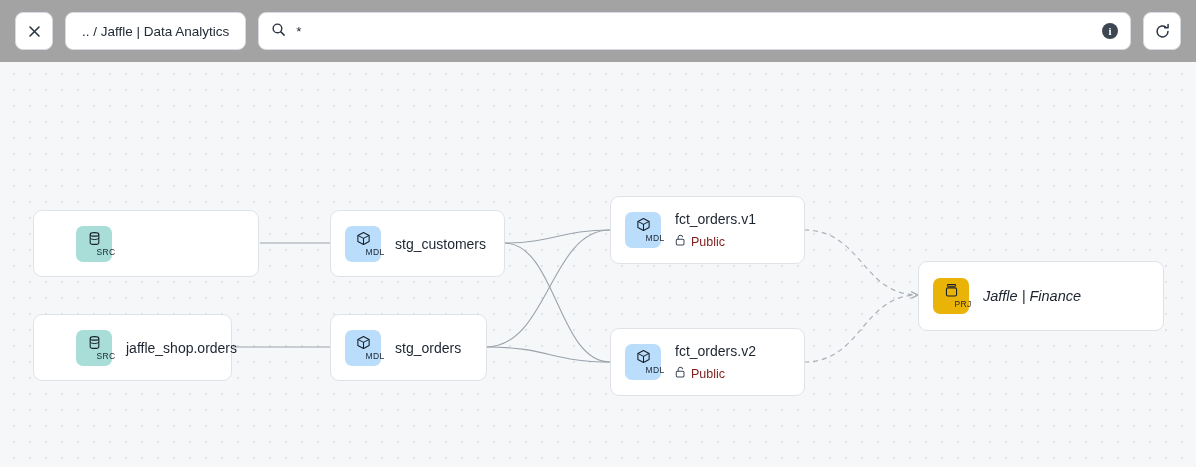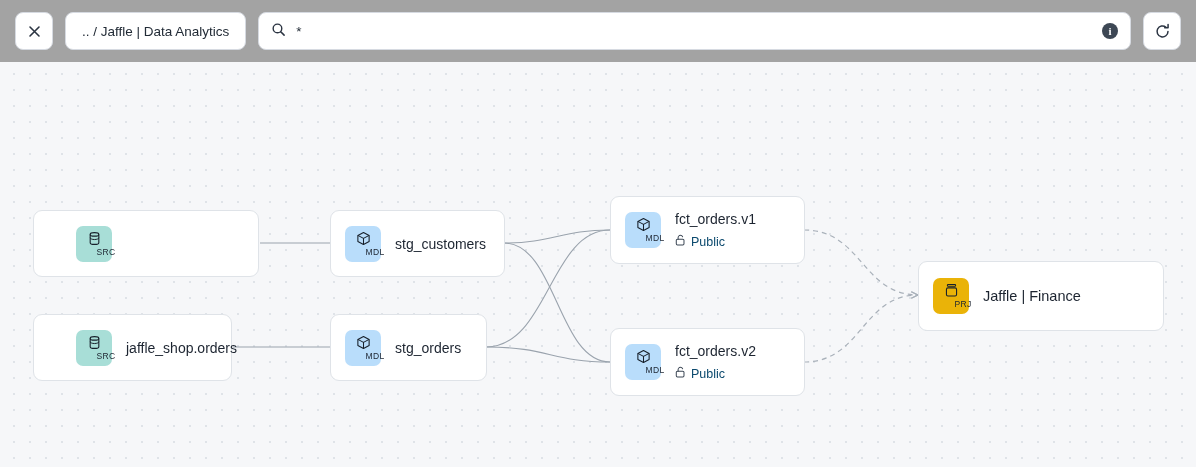--- a/index.html
+++ b/index.html
@@ -176,35 +176,36 @@
     font-size: 14px;
     color: #1c2430;
     white-space: nowrap;
     line-height: 18px;
   }
   .node-sub {
     display: flex;
     align-items: center;
     gap: 5px;
     font-size: 12.5px;
-    color: #0c4a6e;
+    color: #7f1d1d;
     line-height: 16px;
     white-space: nowrap;
   }
   .node-overtitle {
     font-size: 12.5px;
     color: #3b4654;
     line-height: 16px;
     white-space: nowrap;
   }
   .node-maintitle {
     font-size: 14.5px;
     color: #1c2430;
     line-height: 19px;
     white-space: nowrap;
+    font-style: italic;
   }
   .lock-icon { flex: 0 0 auto; display: block; }
 </style>
 </head>
 <body>
 
 <div class="app">
 
   <div class="toolbar">
 

